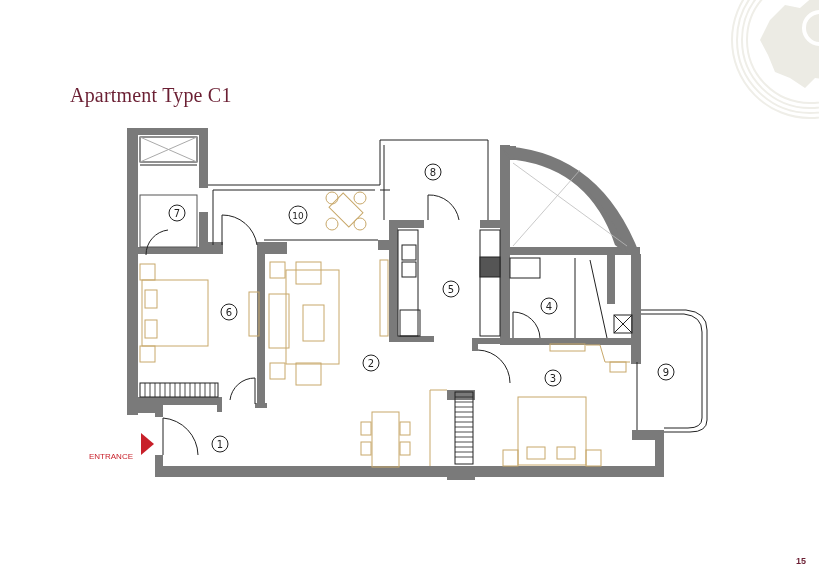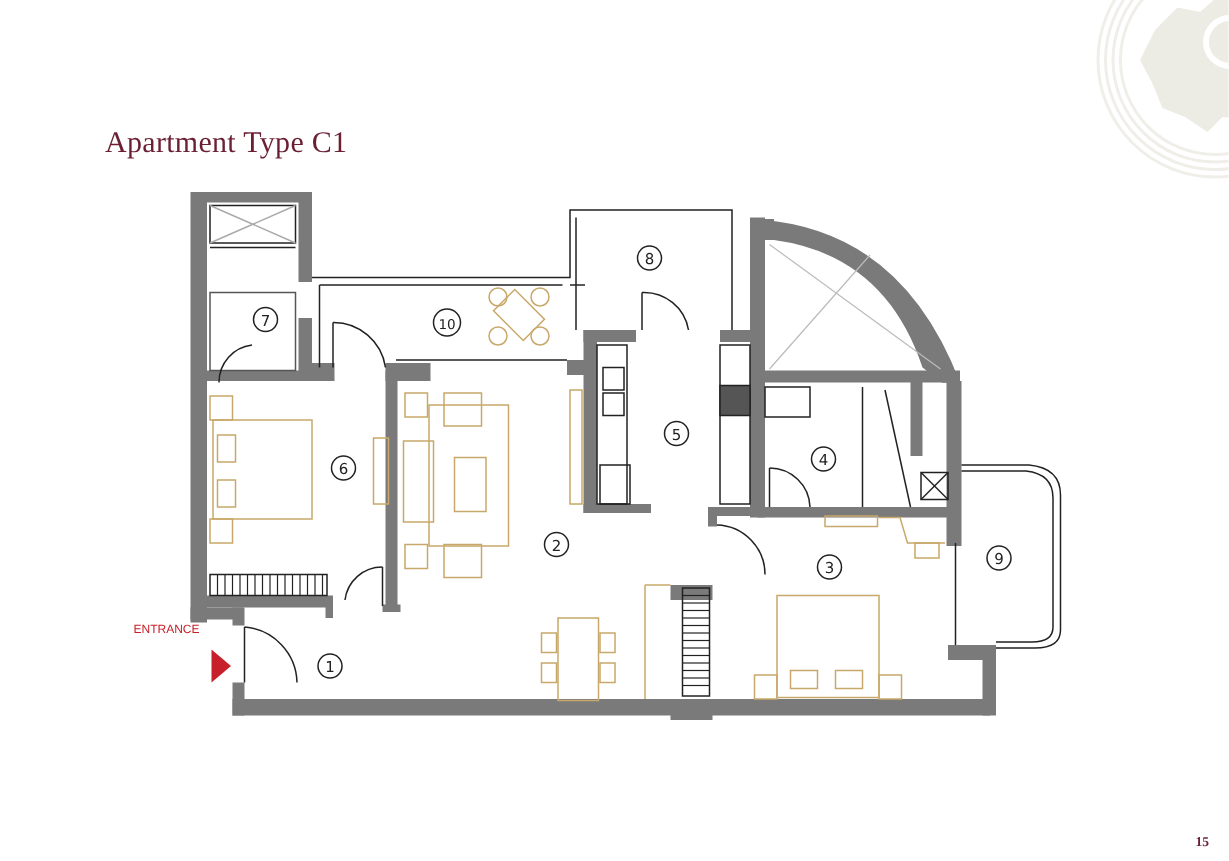--- a/index.html
+++ b/index.html
@@ -1,19 +1,19 @@
 <!DOCTYPE html>
 <html><head>
 <meta charset="utf-8">
 <style>
   html,body{margin:0;padding:0;background:#fff;}
   body{width:819px;height:574px;position:relative;overflow:hidden;font-family:"DejaVu Sans",sans-serif;}
   .title{position:absolute;left:38px;top:84px;font-family:"Liberation Serif","DejaVu Serif",serif;font-size:20px;color:#6b1f33;letter-spacing:0.2px;margin-left:32px;}
-  .pagenum{position:absolute;right:13px;bottom:8px;font-size:9px;color:#6b1f33;font-weight:bold;font-family:Liberation Serif, serif;}
-  .entrance{position:absolute;left:89px;top:415px;font-size:8px;color:#c8202a;font-family:"Liberation Sans",sans-serif;}
+  .pagenum{position:absolute;right:13px;bottom:8px;font-size:9px;color:#6b1f33;font-weight:bold;font-family:Liberation Sans, sans-serif;}
+  .entrance{position:absolute;left:89px;top:452px;font-size:8px;color:#c8202a;font-family:"Liberation Sans",sans-serif;}
   svg{position:absolute;left:0;top:0;}
   .lbl{font-family:"DejaVu Sans",sans-serif;font-size:10px;fill:#222;}
 </style>
 </head>
 <body>
 
 <div class="title">Apartment Type C1</div>
 
 <svg width="819" height="574" viewBox="0 0 819 574">
 

